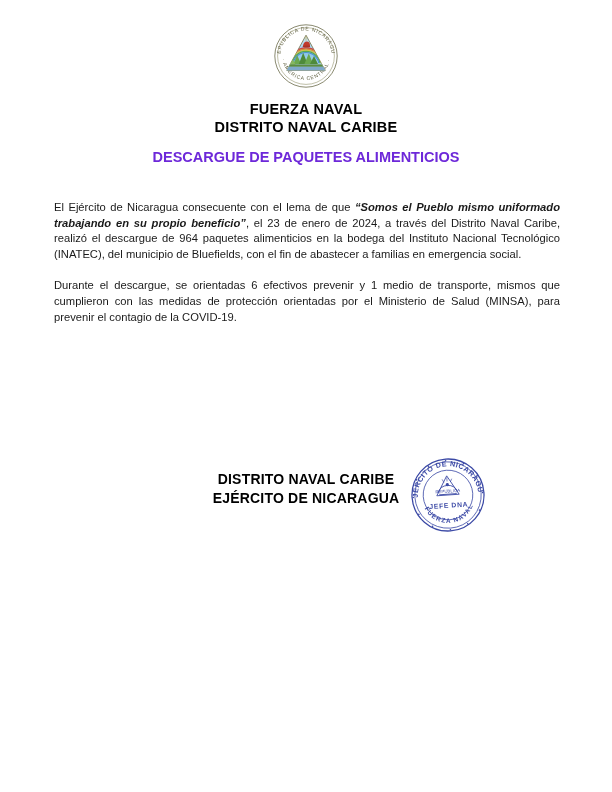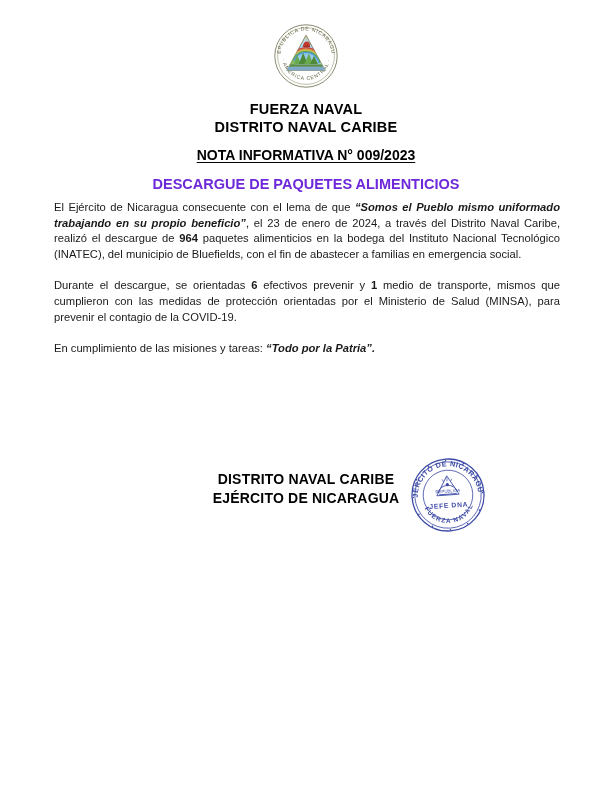--- a/index.html
+++ b/index.html
@@ -77,21 +77,21 @@
     text-justify: inter-word;
     margin: 0 0 16px 0;
     color: #1a1a1a;
   }
   .para.last { margin-bottom: 0; }
   .para.tight { margin-bottom: 17px; }
   .bi {
     font-weight: bold;
     font-style: italic;
   }
-  .b { font-weight: bold; }
+  .b { font-weight: normal; }
 
   
   .signature {
     position: absolute;
     left: 0;
     right: 0;
     top: 470px;
     text-align: center;
   }
   .sig-line {
@@ -176,31 +176,29 @@
             <ellipse cx="50.5" cy="38.2" rx="4.6" ry="1.2" fill="#a93226"></ellipse>
           </g>
         </g>
       </svg>
     </div>
   </div>
 
   <div class="titles">
     <div class="title-line">FUERZA NAVAL</div>
     <div class="title-line">DISTRITO NAVAL CARIBE</div>
-    <div class="nota-line">NOTA INFORMATIVA N° 009/2023</div>
     <div class="subject-line">DESCARGUE DE PAQUETES ALIMENTICIOS</div>
   </div>
 
   <div class="body">
 
     <p class="para"><span>El Ejército de Nicaragua consecuente con el lema de que </span><span class="bi">“Somos el Pueblo mismo uniformado trabajando en su propio beneficio”</span><span>, el 23 de enero de 2024, a través del Distrito Naval Caribe, realizó el descargue de </span><span class="b">964</span><span> paquetes alimenticios en la bodega del Instituto Nacional Tecnológico (INATEC), del municipio de Bluefields, con el fin de abastecer a familias en emergencia social.</span></p>
 
     <p class="para"><span>Durante el descargue, se orientadas </span><span class="b">6</span><span> efectivos prevenir y </span><span class="b">1</span><span> medio de transporte, mismos que cumplieron con las medidas de protección orientadas por el Ministerio de Salud (MINSA), para prevenir el contagio de la COVID-19.</span></p>
 
-    <p class="para tight"><span>En cumplimiento de las misiones y tareas: </span><span class="bi">“Todo por la Patria”.</span></p>
 
 
 
   </div>
 
   <div class="signature">
     <div class="sig-line">DISTRITO NAVAL CARIBE</div>
     <div class="sig-line">EJÉRCITO DE NICARAGUA</div>
   </div>
 

